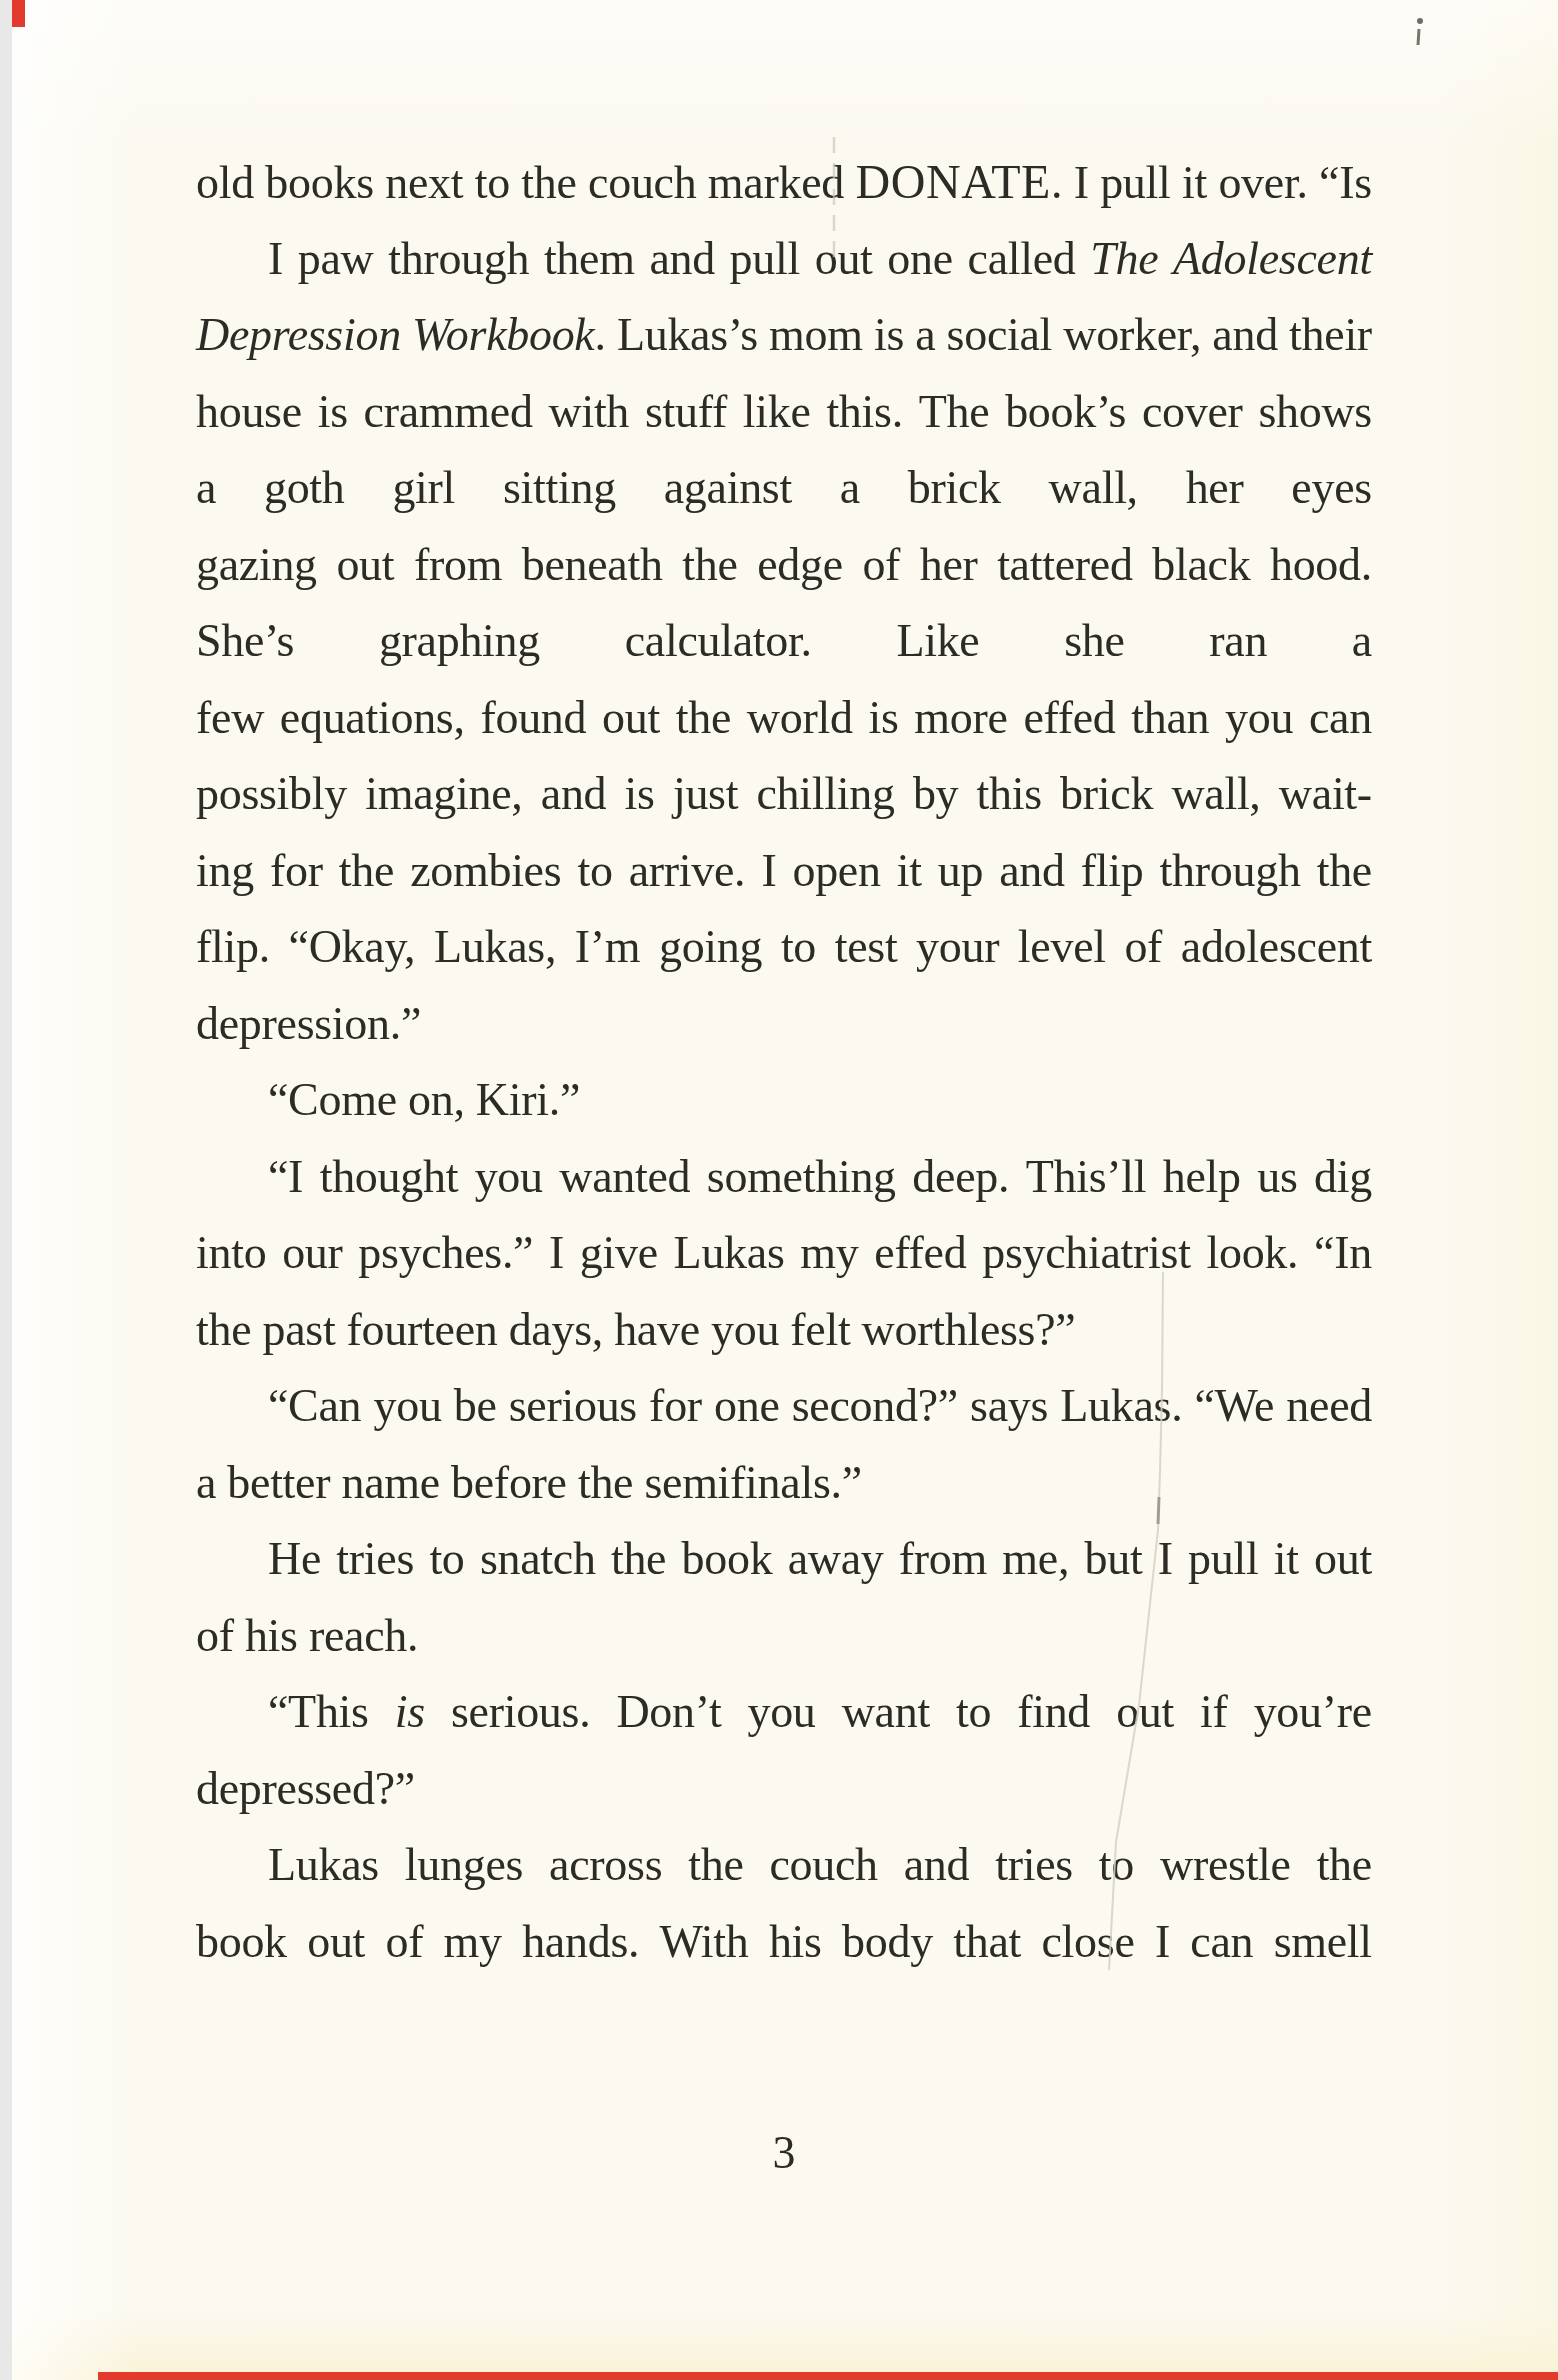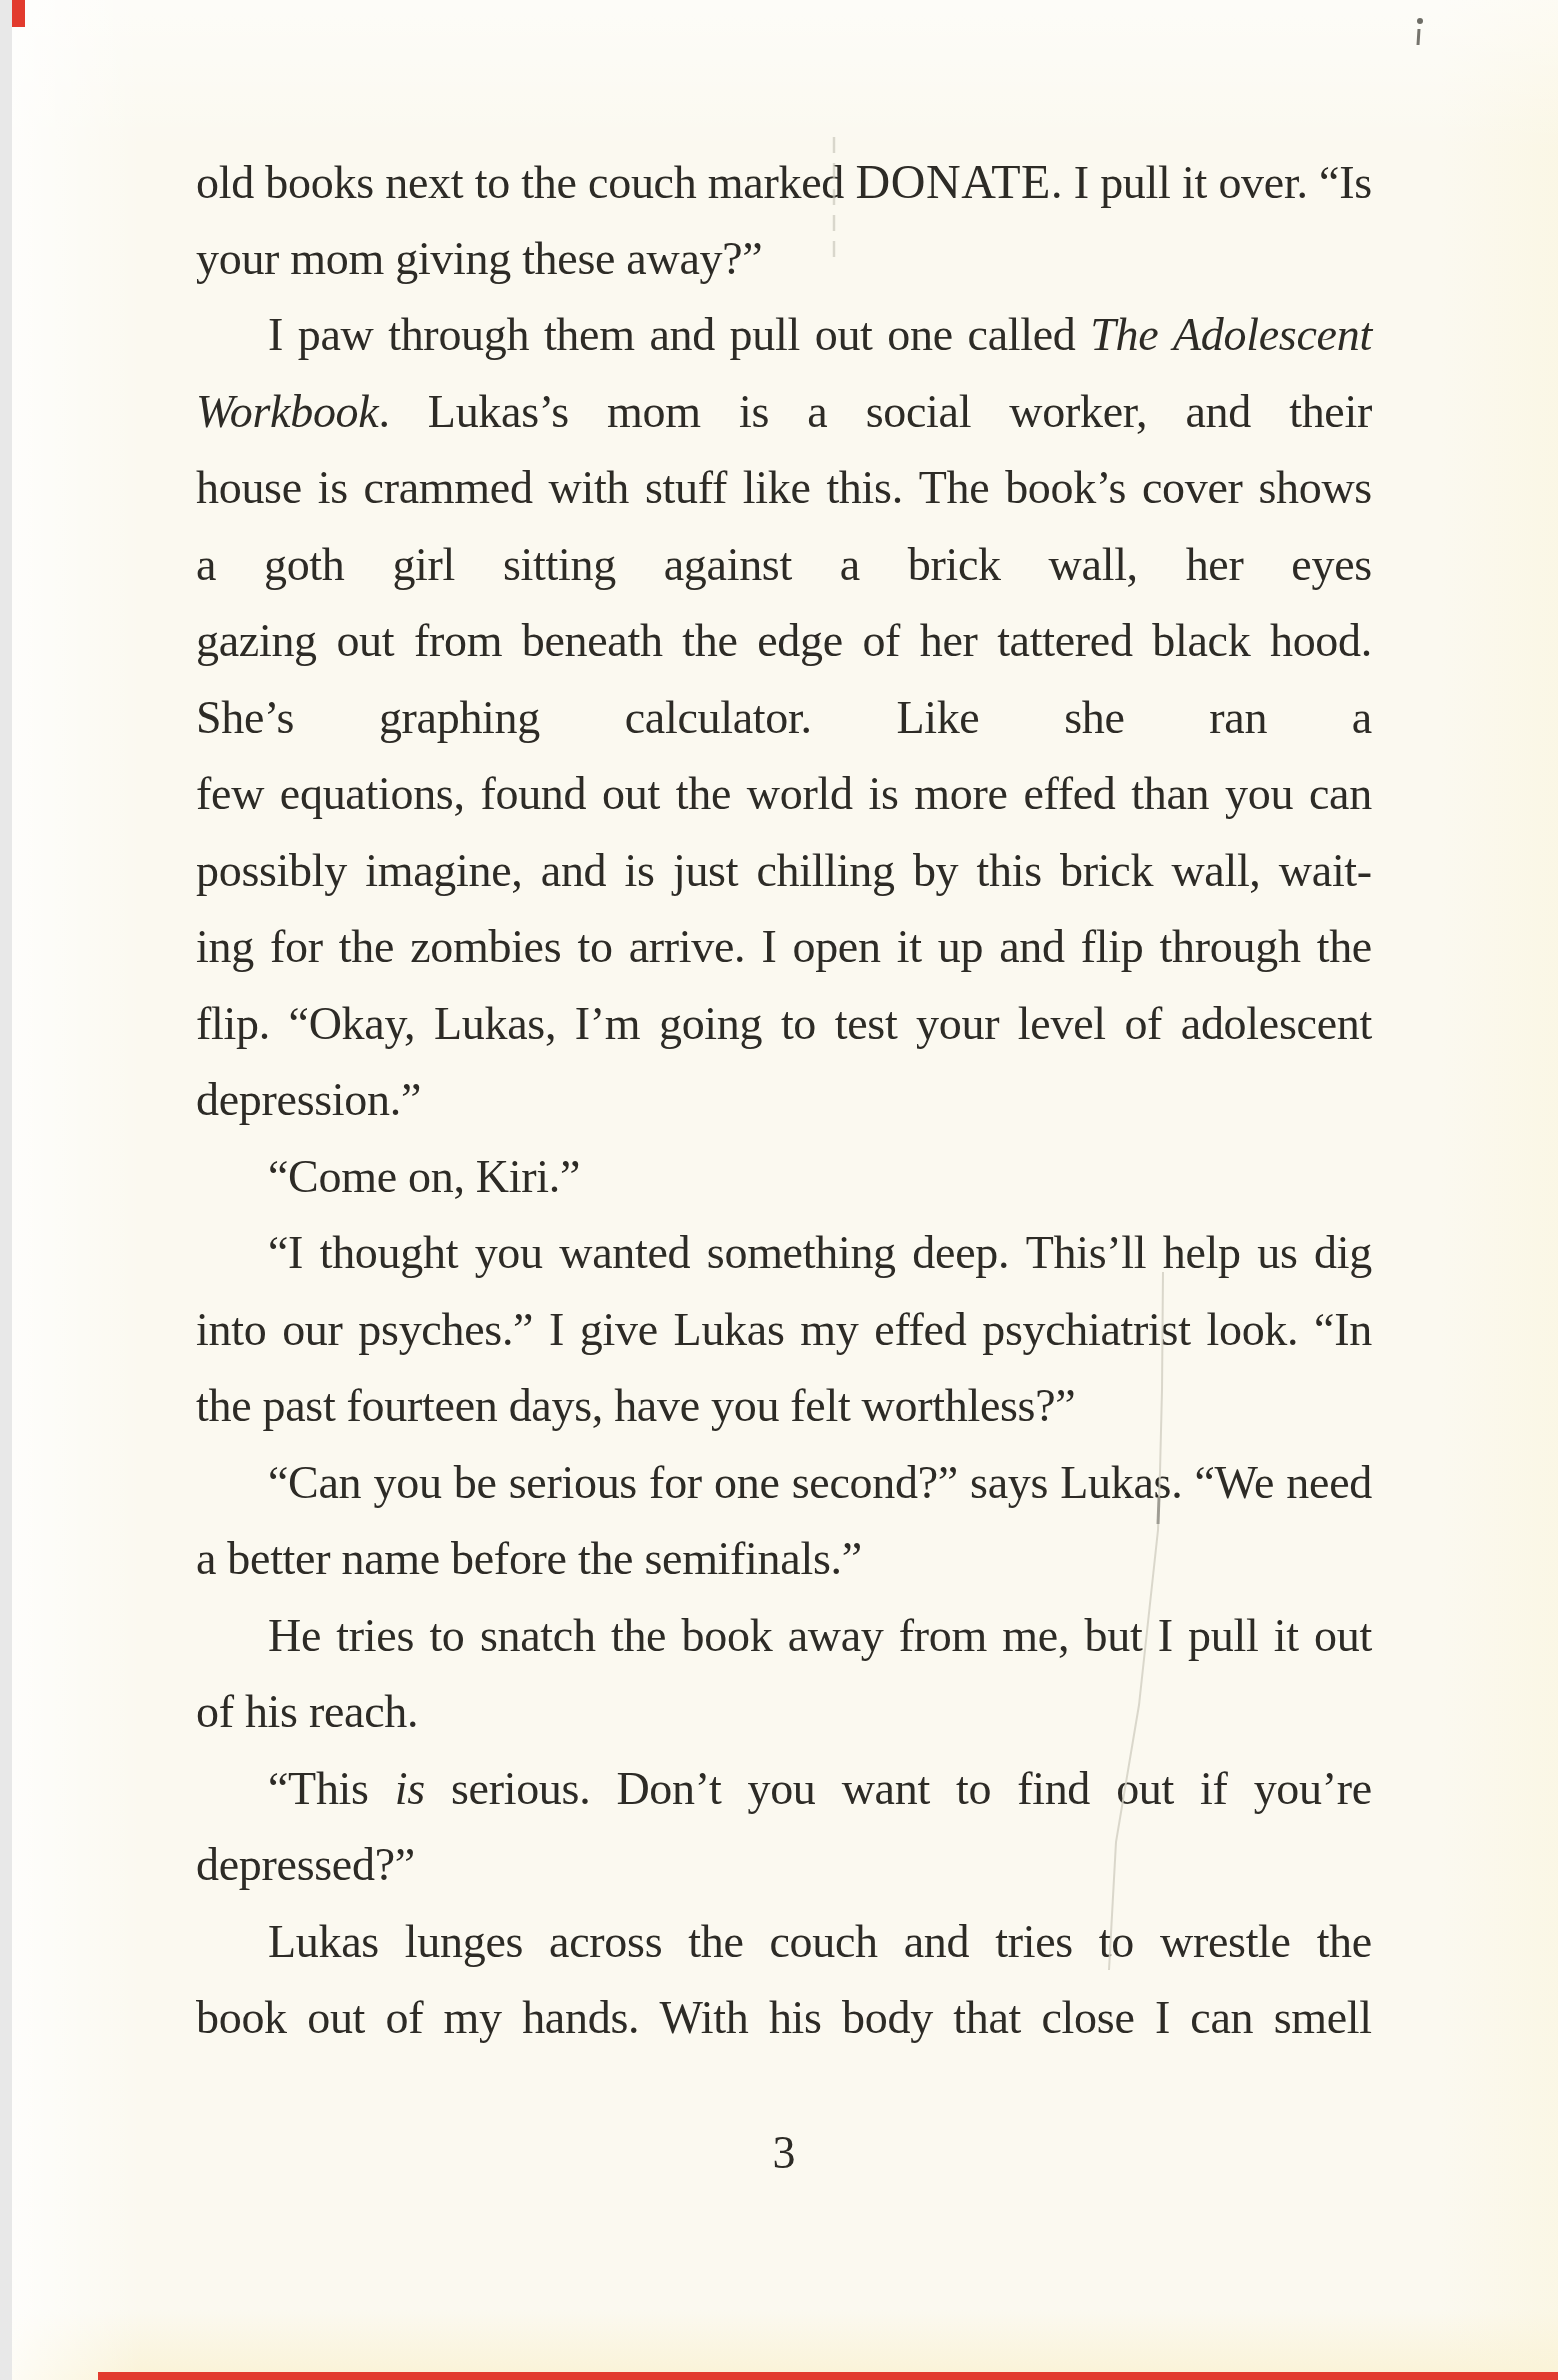--- a/index.html
+++ b/index.html
@@ -68,35 +68,35 @@
         <span class="w"><span>the</span></span>
         <span class="w"><span>couch</span></span>
         <span class="w"><span>marked</span></span>
         <span class="w"><span class="sc">DONATE</span><span>.</span></span>
         <span class="w"><span>I</span></span>
         <span class="w"><span>pull</span></span>
         <span class="w"><span>it</span></span>
         <span class="w"><span>over.</span></span>
         <span class="w"><span>“Is</span></span>
       </div>
-      <div class="line end"><span>your mom giving these away?”</span></div>
       <div class="line just indent">
         <span class="w"><span>I</span></span>
         <span class="w"><span>paw</span></span>
         <span class="w"><span>through</span></span>
         <span class="w"><span>them</span></span>
         <span class="w"><span>and</span></span>
         <span class="w"><span>pull</span></span>
         <span class="w"><span>out</span></span>
         <span class="w"><span>one</span></span>
         <span class="w"><span>called</span></span>
         <span class="w"><span class="i">The</span></span>
         <span class="w"><span class="i">Adolescent</span></span>
       </div>
       <div class="line just">
+        <span class="w"><span class="i">Depression</span></span>
         <span class="w"><span class="i">Workbook</span><span>.</span></span>
         <span class="w"><span>Lukas’s</span></span>
         <span class="w"><span>mom</span></span>
         <span class="w"><span>is</span></span>
         <span class="w"><span>a</span></span>
         <span class="w"><span>social</span></span>
         <span class="w"><span>worker,</span></span>
         <span class="w"><span>and</span></span>
         <span class="w"><span>their</span></span>
       </div>

